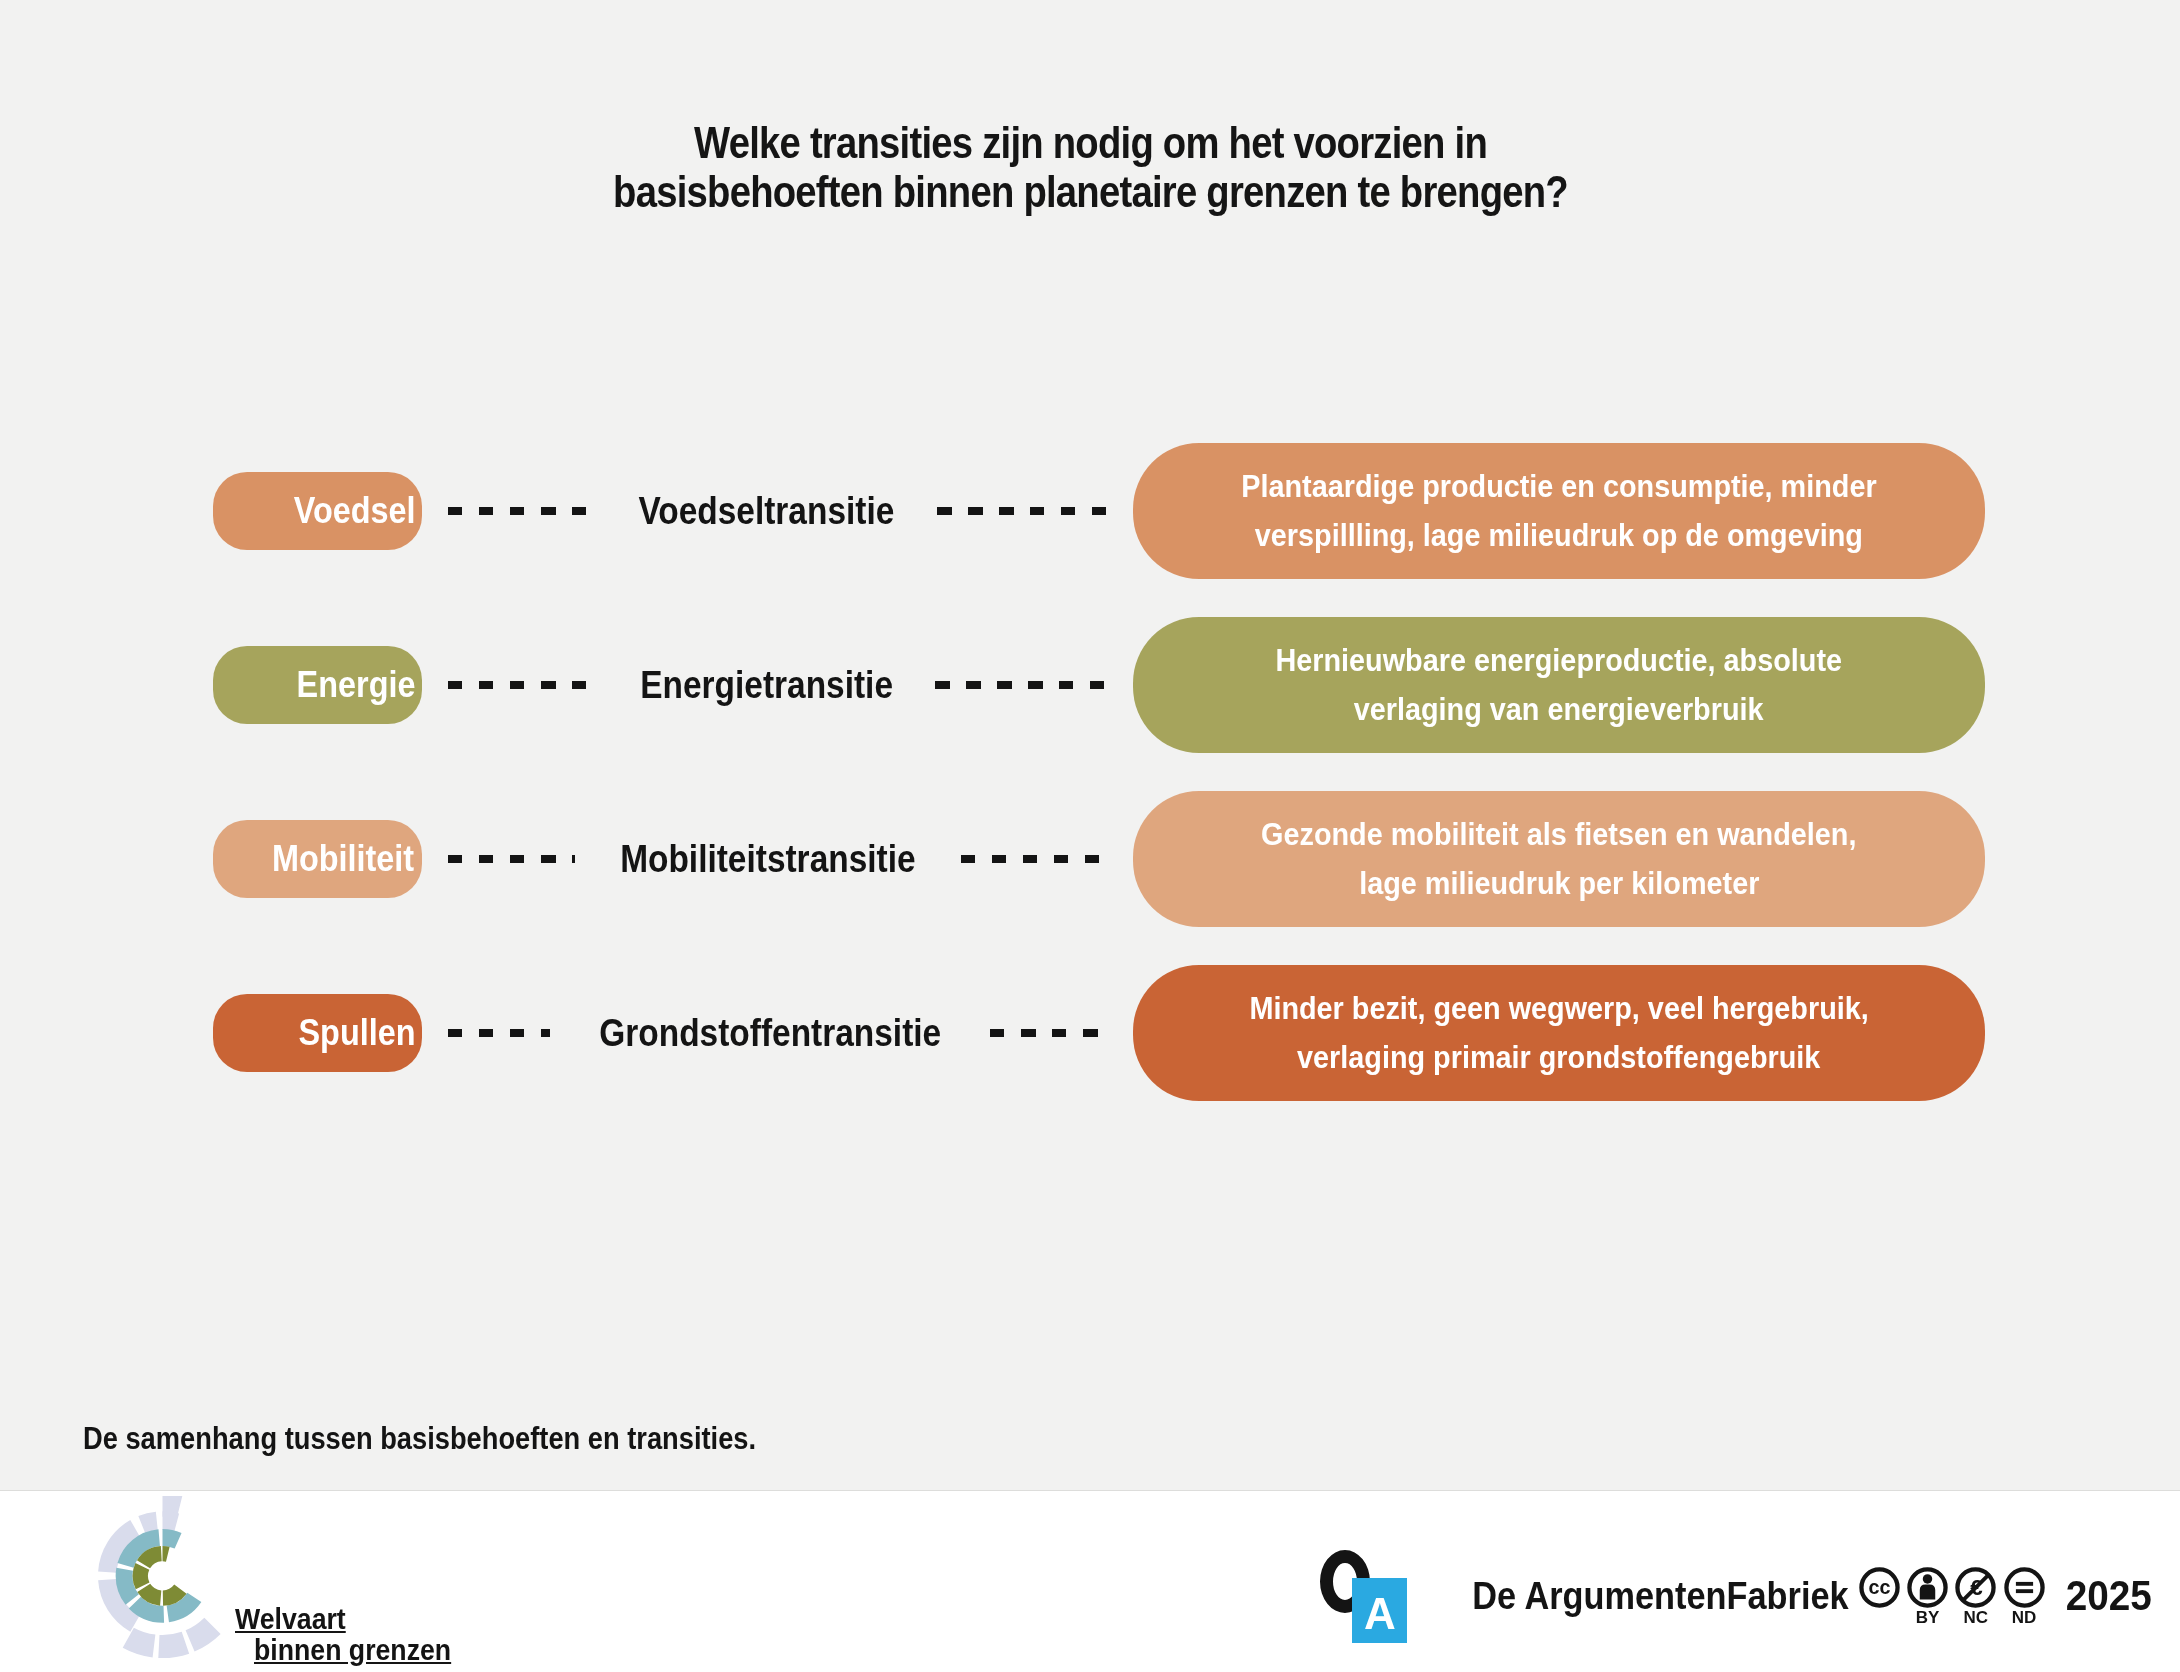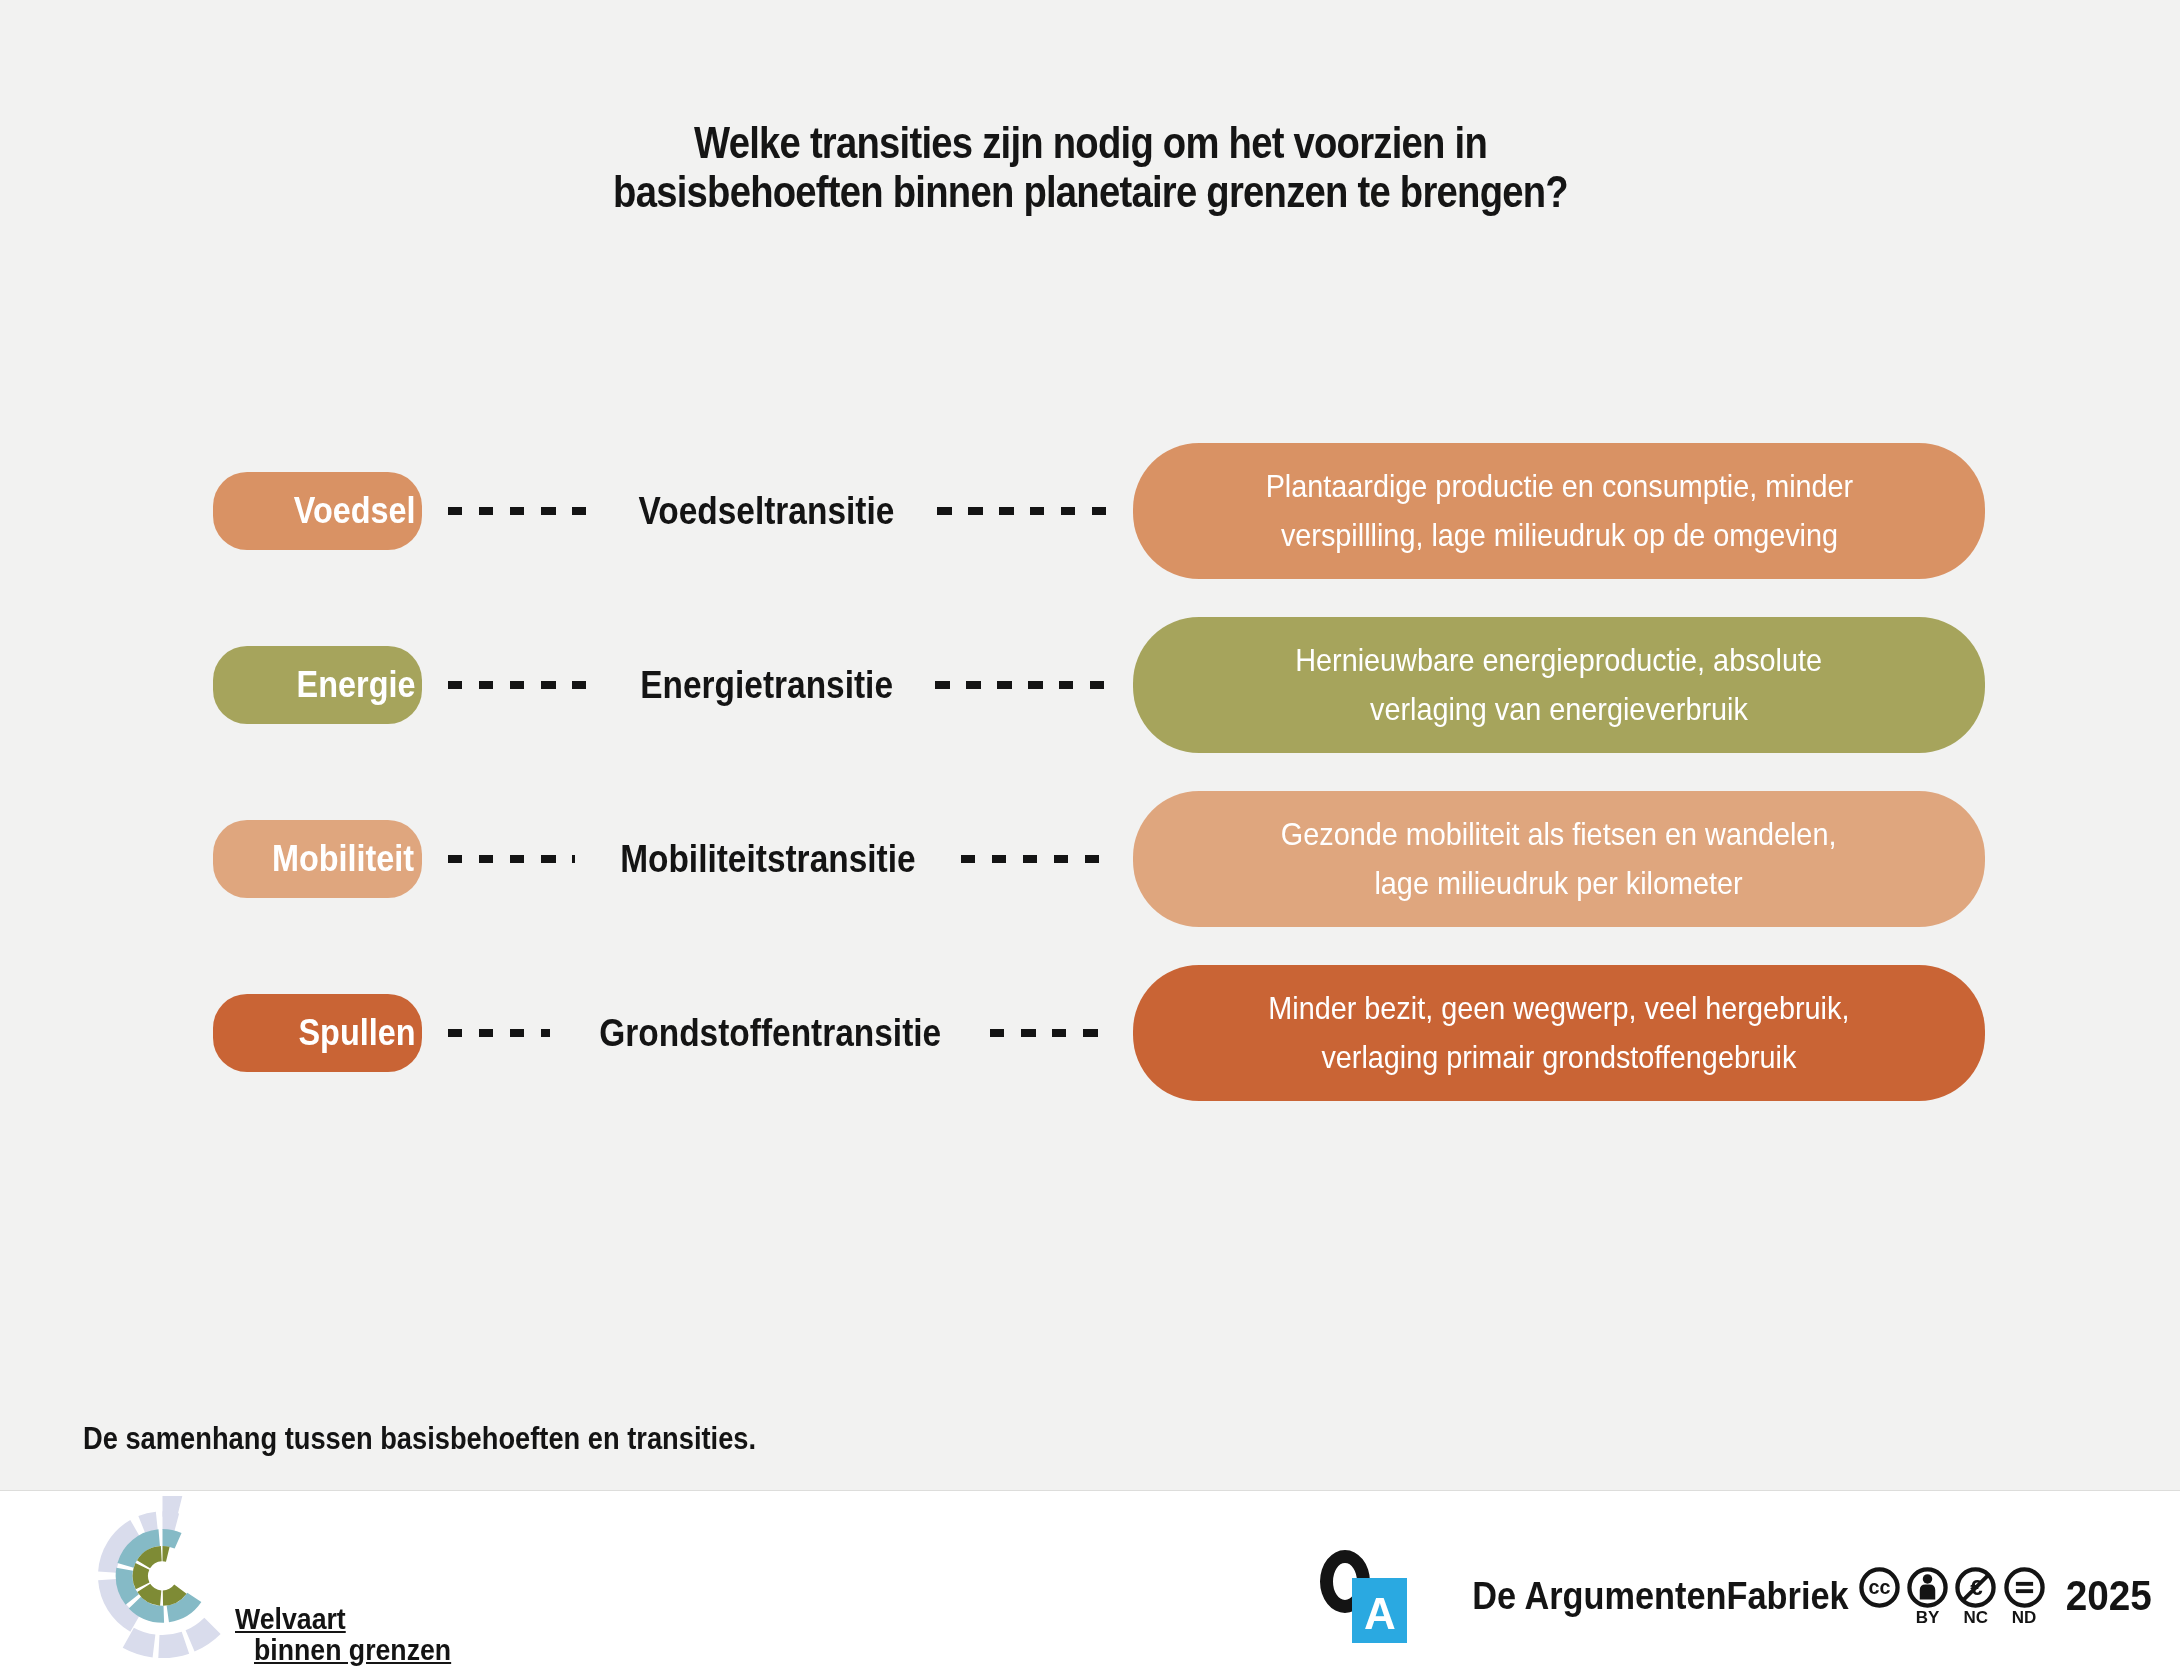--- a/index.html
+++ b/index.html
@@ -29,21 +29,21 @@
     background:repeating-linear-gradient(90deg,#141414 0 14.5px,transparent 14.5px 31px);
   }
   .dash.right{flex-grow:1.15;}
   .tlabel{
     flex:0 0 auto;font-size:38px;font-weight:700;color:#141414;white-space:nowrap;
     transform:scaleX(.88);transform-origin:50% 50%;
   }
   .box{
     flex:0 0 852px;min-height:136px;border-radius:66px;background:var(--c);
     display:flex;flex-direction:column;align-items:center;justify-content:center;
-    color:#fff;font-size:32px;font-weight:400;line-height:1.52;text-align:center;
+    color:#fff;font-size:32px;font-weight:700;line-height:1.52;text-align:center;
   }
   .box span{display:block;transform:scaleX(.9);white-space:nowrap;}
   
   .caption{
     position:absolute;left:83px;top:1421px;font-size:31px;font-weight:700;color:#141414;
     transform:scaleX(.88);transform-origin:left center;white-space:nowrap;
   }
   
   .footer{
     position:absolute;left:0;bottom:0;width:100%;height:181px;background:#ffffff;

